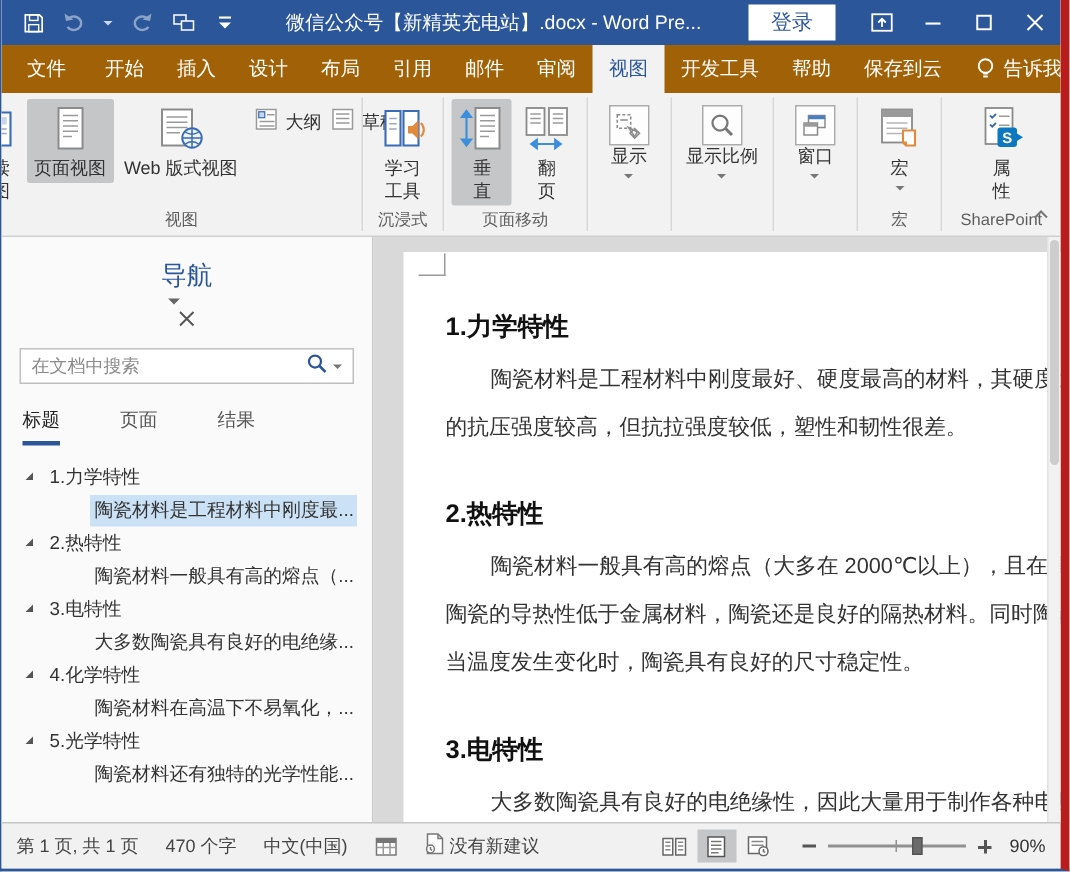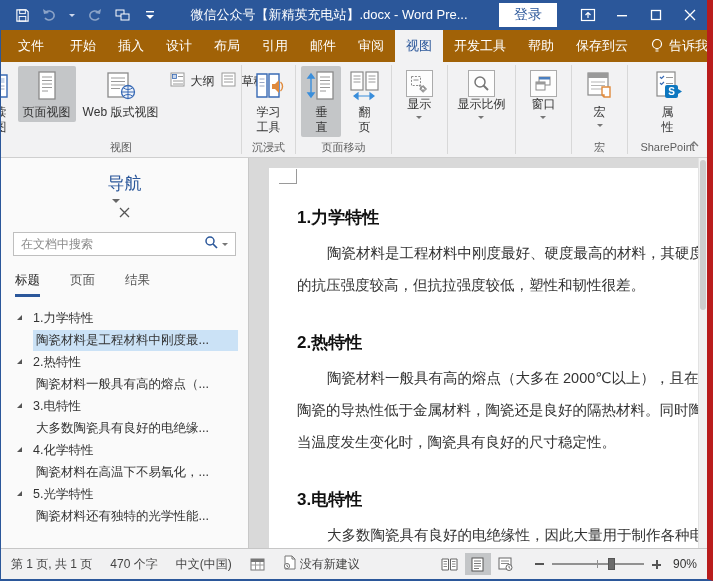--- a/index.html
+++ b/index.html
@@ -62,29 +62,29 @@
   .nav-header { display:flex; align-items:center; padding:14px 14px 4px 14px;flex-direction:column; }
   .nav-title { font-size:17px; color:#2b579a; flex:1; }
   .nav-hcaret { width:0; height:0; border:4px solid transparent; border-top-color:#666; margin:4px 18px 0 0; cursor:pointer; }
   .nav-close { cursor:pointer; display:flex; }
   .nav-search { margin:10px 12px 4px; height:24px; background:#fff; border:1px solid #bfbfbf;
     display:flex; align-items:center; }
   .nav-search input { flex:1; border:none; outline:none; font-size:12px; padding:0 7px;
     color:#333; background:transparent; font-family:inherit; }
   .nav-search input::placeholder { color:#8a8a8a; }
   .search-btn { display:flex; align-items:center; gap:4px; padding:0 7px; cursor:pointer; }
-  .nav-tabs { display:flex; gap:30px; padding:12px 14px 0; font-size:12.5px; color:#555; }
+  .nav-tabs { display:flex; gap:40px; padding:12px 14px 0; font-size:12.5px; color:#555; }
   .ntab { padding-bottom:5px; cursor:pointer; }
   .ntab.active { color:#222; border-bottom:3px solid #2b579a; }
   .nav-tree { margin-top:10px; font-size:12.5px; overflow:hidden; }
   .nitem { height:22px; display:flex; align-items:center; color:#333; cursor:pointer; }
   .nitem .tri { width:0; height:0; border-bottom:5px solid #555; border-left:5px solid transparent;
     margin:0 8px 2px 0; flex:0 0 auto; }
   .nitem.h { padding-left:16px; }
-  .nitem.b { padding-left:32px;justify-content:center; }
+  .nitem.b { padding-left:59px;justify-content:center; }
   .nitem .lab { flex:1; margin-right:10px; padding:2px 3px; white-space:nowrap; overflow:hidden; }
   .nitem.selected .lab { background:#cbe2f6; }
 
   
   .docarea { flex:1; background:#d9d9d9; position:relative; overflow:hidden; }
   .page { position:absolute; left:20px; top:10px; width:920px; height:900px; background:#fff; }
   .cropmark { position:absolute; left:10px; top:1px; width:18px; height:15px;
     border-right:1px solid #9a9a9a; border-bottom:1px solid #9a9a9a; }
   .pagecontent { position:absolute; left:28px; top:0; right:0; white-space:nowrap; color:#222; }
   .dh { font-size:17px; font-weight:bold; color:#111; margin:30px 0 8px;

